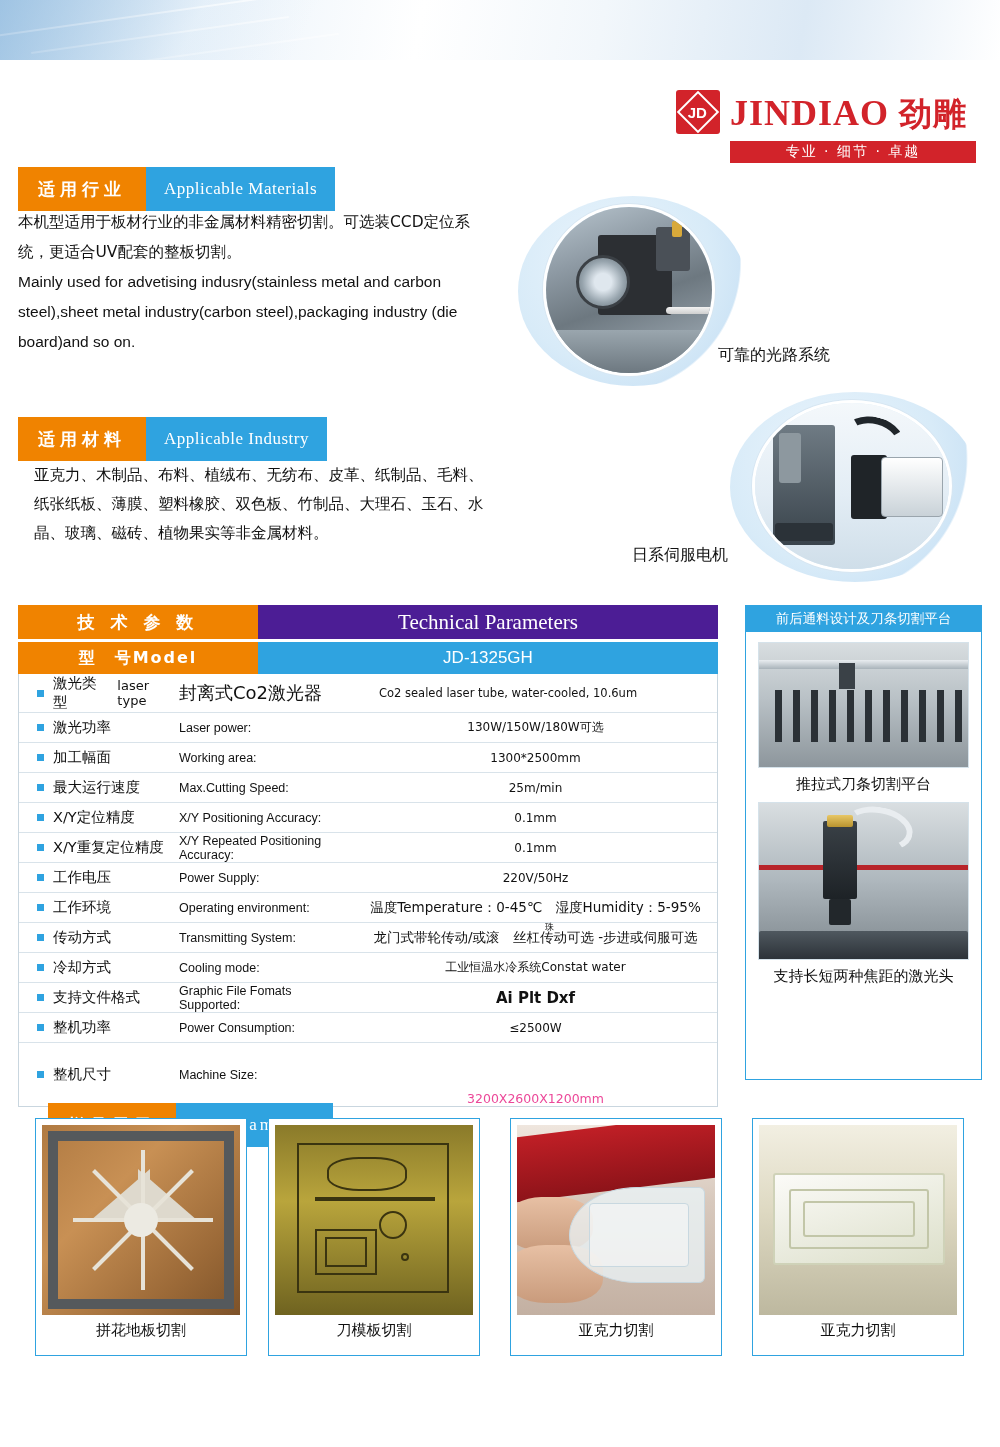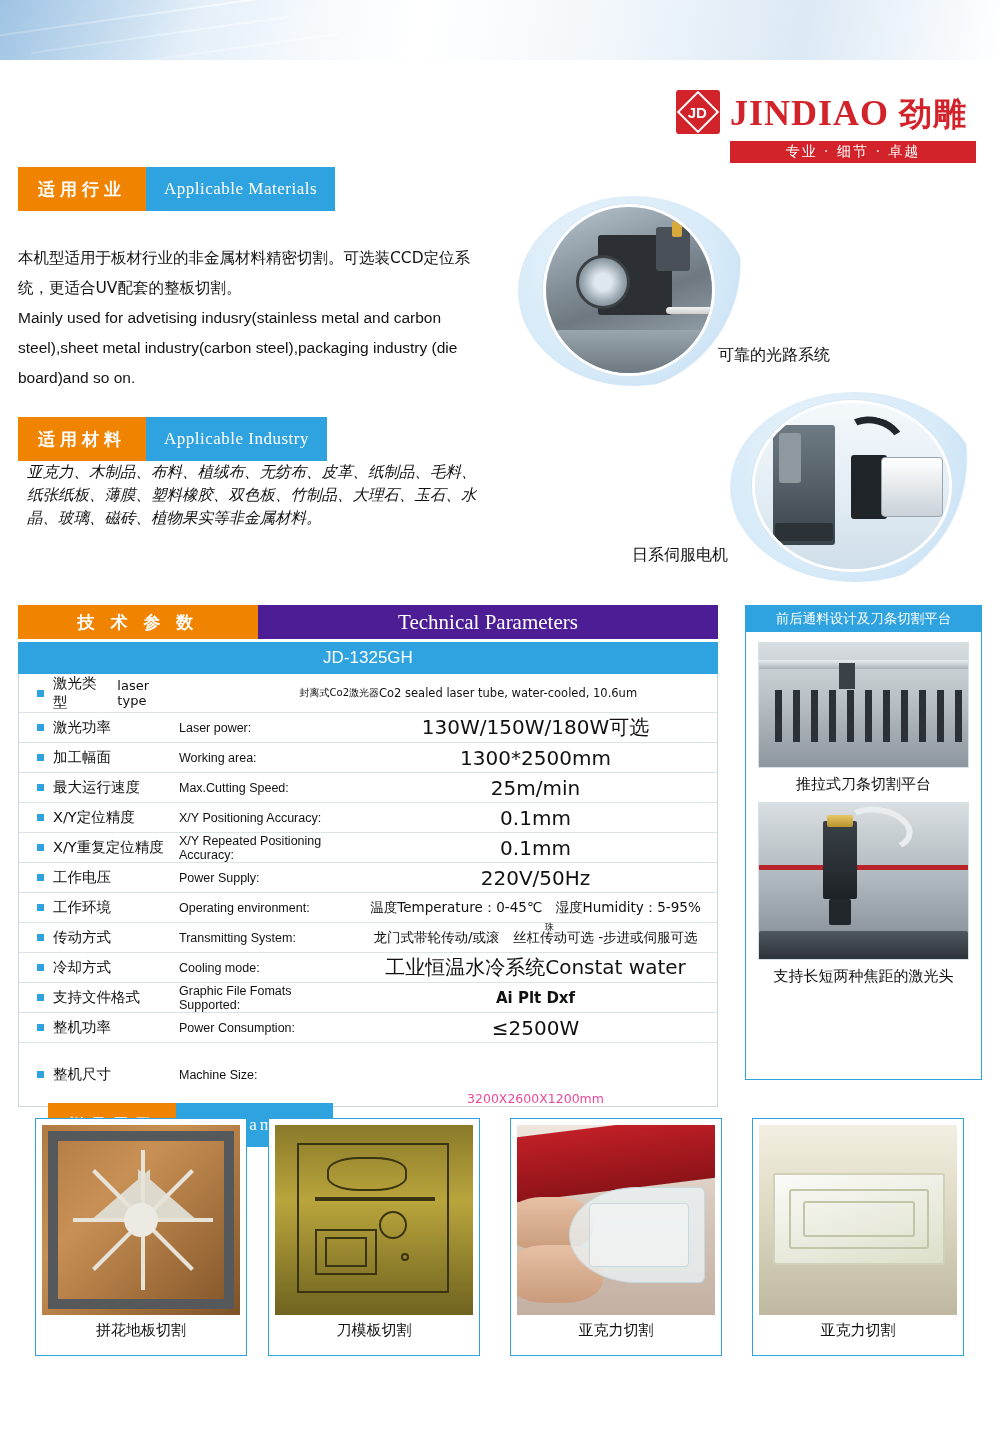--- a/index.html
+++ b/index.html
@@ -126,21 +126,21 @@
   }
   .tp-table { border:1px solid #c9d6df; border-top:none; }
   .tp-row { display:flex; align-items:center; border-bottom:1px solid #d9e3ea; min-height:30px; }
   .tp-row:last-child { border-bottom:none; }
   .tp-c1 {
     width:160px; padding-left:18px; font-size:14.5px; color:#111;
     font-family:"DejaVu Sans", sans-serif; display:flex; align-items:center;
   }
   .tp-c1 .sq{ width:7px;height:7px;background:#2fa3e0;margin-right:9px;flex:none; }
   .tp-c2 { width:175px; font-size:12.5px; color:#111; font-family:"Liberation Sans", sans-serif; }
-  .tp-c3 { flex:1; font-size:20px; color:#111; text-align:center; font-family:"DejaVu Sans", sans-serif; }
+  .tp-c3 { flex:1; font-size:12px; color:#111; text-align:center; font-family:"DejaVu Sans", sans-serif; }
   .tp-c3.small { font-size:11.5px; text-align:left; }
   .tp-c3.red { color:#ec4899; font-size:12.5px;margin-top:48px; }
   .tp-note {
     font-size:10.5px; color:#222; line-height:15px; padding:5px 6px 0 6px;
     font-family:"DejaVu Sans", sans-serif;
   }
   .sup { font-size:9px; vertical-align:super; }
 
   
   .rp { position:absolute; left:745px; top:605px; width:237px; height:475px; border:1px solid #2fa3e0; }
@@ -208,21 +208,21 @@
     <span class="logo-cn">劲雕</span>
   </div>
   <div class="logo-slogan">专业 · 细节 · 卓越</div>
 </div>
 
 <div class="bar" style="left:18px;top:167px;">
   <div class="cn">适用行业</div>
   <div class="en">Applicable Materials</div>
 </div>
 
-<div class="para" style="left:18px;top:207px;width:480px;margin-top:36px;">
+<div class="para" style="left:18px;top:207px;width:480px;">
   <div class="cn">本机型适用于板材行业的非金属材料精密切割。可选装CCD定位系统，更适合UV配套的整板切割。</div>
   <div>Mainly used for advetising indusry(stainless metal and carbon steel),sheet metal industry(carbon steel),packaging industry (die board)and so on.</div>
 </div>
 
 <div class="halo" style="left:518px;top:196px;width:230px;height:190px;"></div>
 <div class="circle-photo" style="left:543px;top:204px;width:172px;height:172px;">
   <div class="ph-optics">
     <div class="tbl"></div>
     <div class="blk" style="left:52px;top:28px;width:74px;height:80px;border-radius:3px;"></div>
     <div class="blk" style="left:110px;top:20px;width:34px;height:44px;background:#4a5057;border-radius:3px;"></div>
@@ -231,48 +231,49 @@
     <div class="blk" style="left:126px;top:14px;width:10px;height:16px;background:#d8a93a;border-radius:2px;"></div>
   </div>
 </div>
 <div class="cap" style="left:718px;top:345px;">可靠的光路系统</div>
 
 <div class="bar" style="left:18px;top:417px;">
   <div class="cn">适用材料</div>
   <div class="en">Applicable Industry</div>
 </div>
 
-<div class="para cn" style="left:27px;top:460px;width:450px;line-height:23px;font-style:italic;">亚克力、木制品、布料、植绒布、无纺布、皮革、纸制品、毛料、纸张纸板、薄膜、塑料橡胶、双色板、竹制品、大理石、玉石、水晶、玻璃、磁砖、植物果实等非金属材料。</div>
+<div class="para cn" style="left:34px;top:460px;width:450px;line-height:29px;">亚克力、木制品、布料、植绒布、无纺布、皮革、纸制品、毛料、纸张纸板、薄膜、塑料橡胶、双色板、竹制品、大理石、玉石、水晶、玻璃、磁砖、植物果实等非金属材料。</div>
 
 <div class="halo" style="left:730px;top:392px;width:250px;height:190px;"></div>
 <div class="circle-photo" style="left:752px;top:400px;width:200px;height:172px;border-radius:50%;">
   <div class="ph-servo">
     <div class="drive" style="left:18px;top:22px;width:62px;height:120px;"></div>
     <div class="drive" style="left:24px;top:30px;width:22px;height:50px;background:#8d989f;"></div>
     <div class="motorblk" style="left:96px;top:52px;width:36px;height:64px;"></div>
     <div class="motor" style="left:126px;top:54px;width:62px;height:60px;"></div>
     <div class="cable" style="left:86px;top:14px;width:64px;height:48px;transform:rotate(15deg);"></div>
     <div class="drive" style="left:20px;top:120px;width:58px;height:18px;background:#2b3238;"></div>
   </div>
 </div>
 <div class="cap" style="left:632px;top:545px;">日系伺服电机</div>
 
 <div class="tp-wrap">
   <div class="tp-head">
     <div class="cn">技 术 参 数</div>
     <div class="en">Technical Parameters</div>
   </div>
   <div class="tp-model">
+    <div class="cn">型　号Model</div>
     <div class="en">JD-1325GH</div>
   </div>
   <div class="tp-table">
 
     <div class="tp-row">
       <div class="tp-c1"><span class="sq"></span><span>激光类型</span>&nbsp;&nbsp;<span style="font-size:13px">laser type</span></div>
-      <div class="tp-c2" style="width:200px;text-align:right;font-size:10px;font-family:'DejaVu Sans',sans-serif;">封离式Co2激光器</div>
+      <div class="tp-c2" style="width:200px;text-align:left;font-size:18px;font-family:'DejaVu Sans',sans-serif;">封离式Co2激光器</div>
       <div class="tp-c3 small">Co2 sealed laser tube, water-cooled, 10.6um</div>
     </div>
 
     <div class="tp-row">
       <div class="tp-c1">
           <span class="sq"></span>
           <span>激光功率</span>
         </div>
       <div class="tp-c2">Laser power:</div>
       <div class="tp-c3">130W/150W/180W可选</div>

